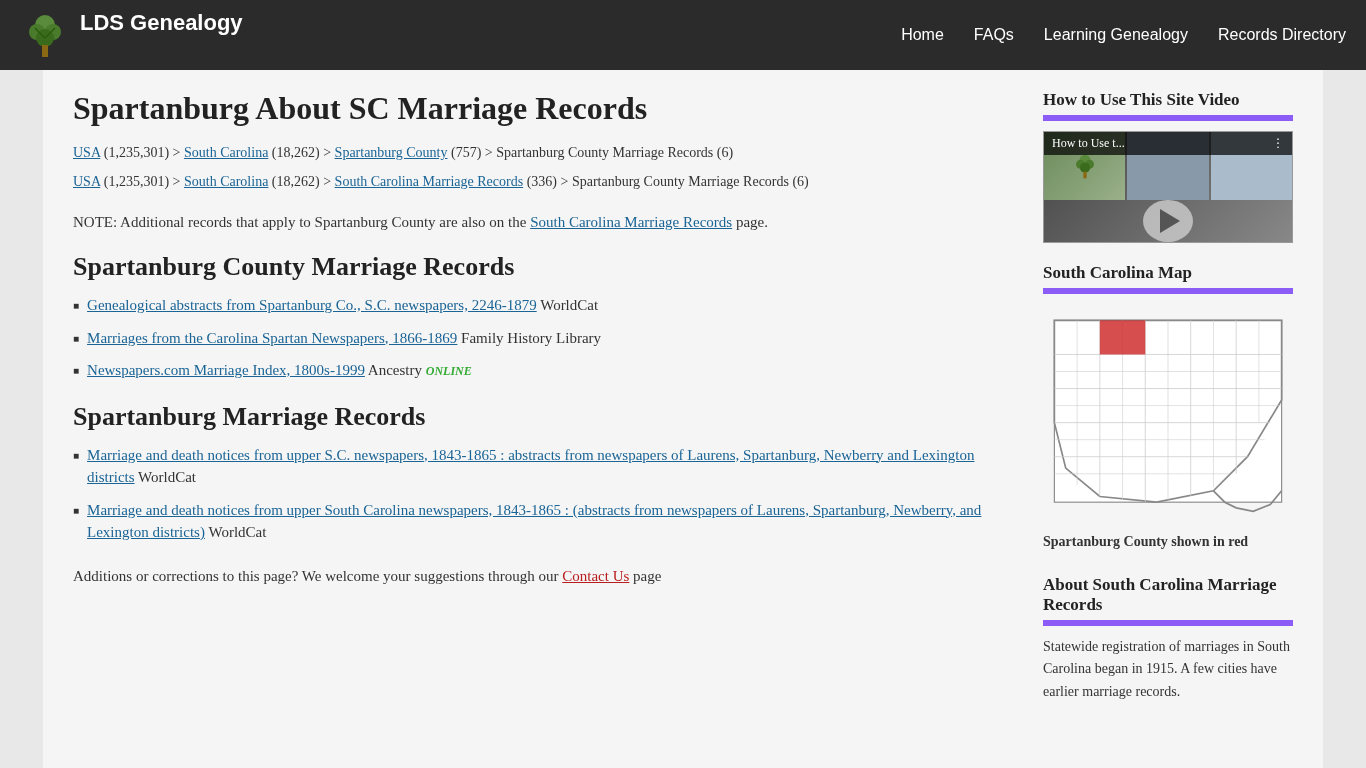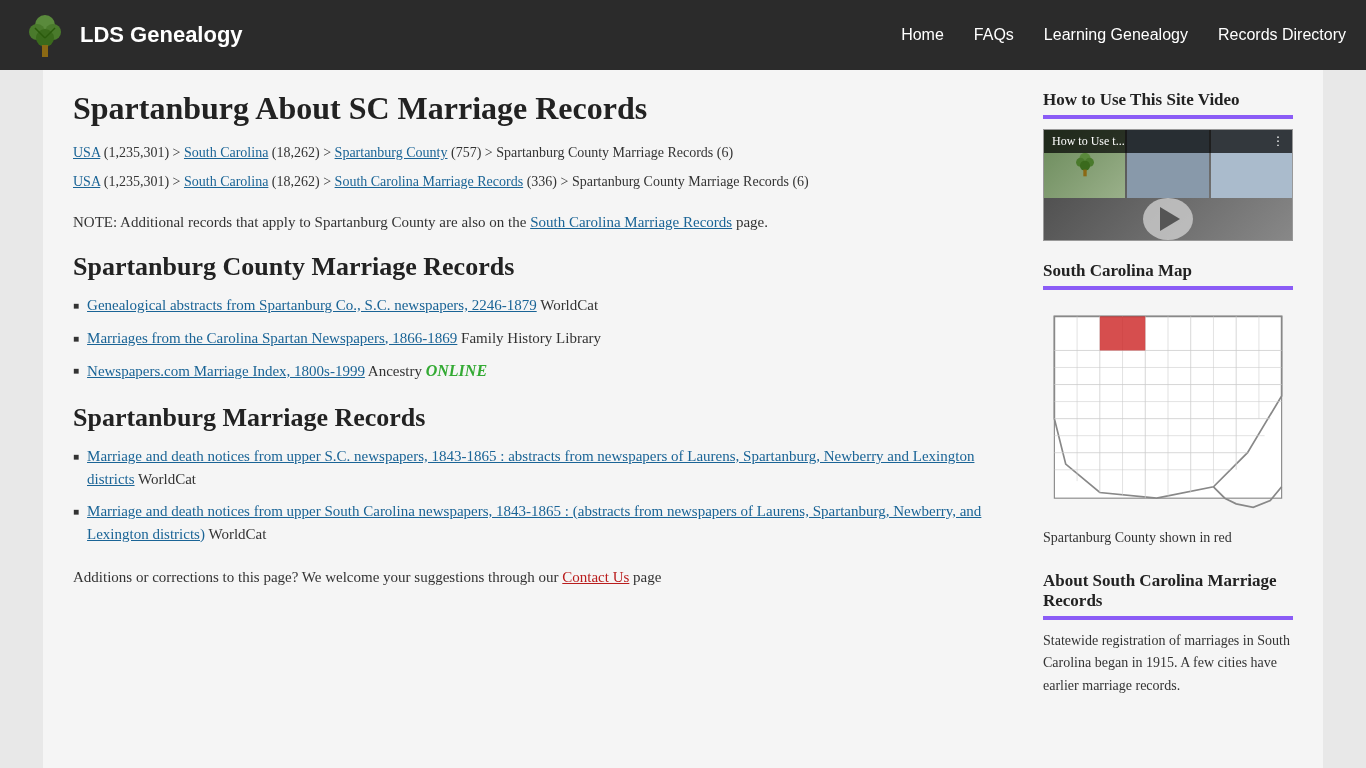--- a/index.html
+++ b/index.html
@@ -8,21 +8,20 @@
     
     nav {
       background: #2b2b2b;
       display: flex;
       align-items: center;
       padding: 0 20px;
       height: 70px;
     }
     .nav-logo {
       display: flex;
-      align-items: center;
       gap: 10px;
       color: white;
       font-size: 22px;
       font-weight: bold;
       font-family: Arial, sans-serif;
       margin-right: auto;
     }
     .tree-icon {
       width: 50px;
       height: 50px;
@@ -114,41 +113,41 @@
       flex-shrink: 0;
     }
     ul.record-list li a {
       color: #1a6496;
       text-decoration: underline;
     }
     .online-badge {
       color: #3a3;
       font-style: italic;
       font-weight: bold;
-      font-size: 16px;
+      font-size: 12px;
     }
     .footer-note {
       font-size: 15px;
       margin-top: 20px;
       line-height: 1.6;
     }
     .footer-note a {
       color: #b91c1c;
       text-decoration: underline;
     }
 
     
     .sidebar-section {
       margin-bottom: 20px;
     }
     .sidebar-section h3 {
       font-size: 17px;
       font-weight: bold;
       color: #222;
-      border-bottom: 4px solid #8b5cf6;
+      border-bottom: 6px solid #8b5cf6;
       padding-bottom: 5px;
       margin-bottom: 10px;
       font-family: Georgia, serif;
     }
     .video-thumb {
       width: 100%;
       background: #555;
       height: 112px;
       position: relative;
       cursor: pointer;
@@ -208,20 +207,21 @@
 
     
     .map-container {
       width: 100%;
       padding: 5px 0;
     }
     .map-caption {
       font-size: 14px;
       color: #333;
       margin-top: 5px;
+      font-weight: bold;
     }
 
     .about-text {
       font-size: 14px;
       line-height: 1.6;
       color: #333;
     }
   </style>
 </head>
 <body>

